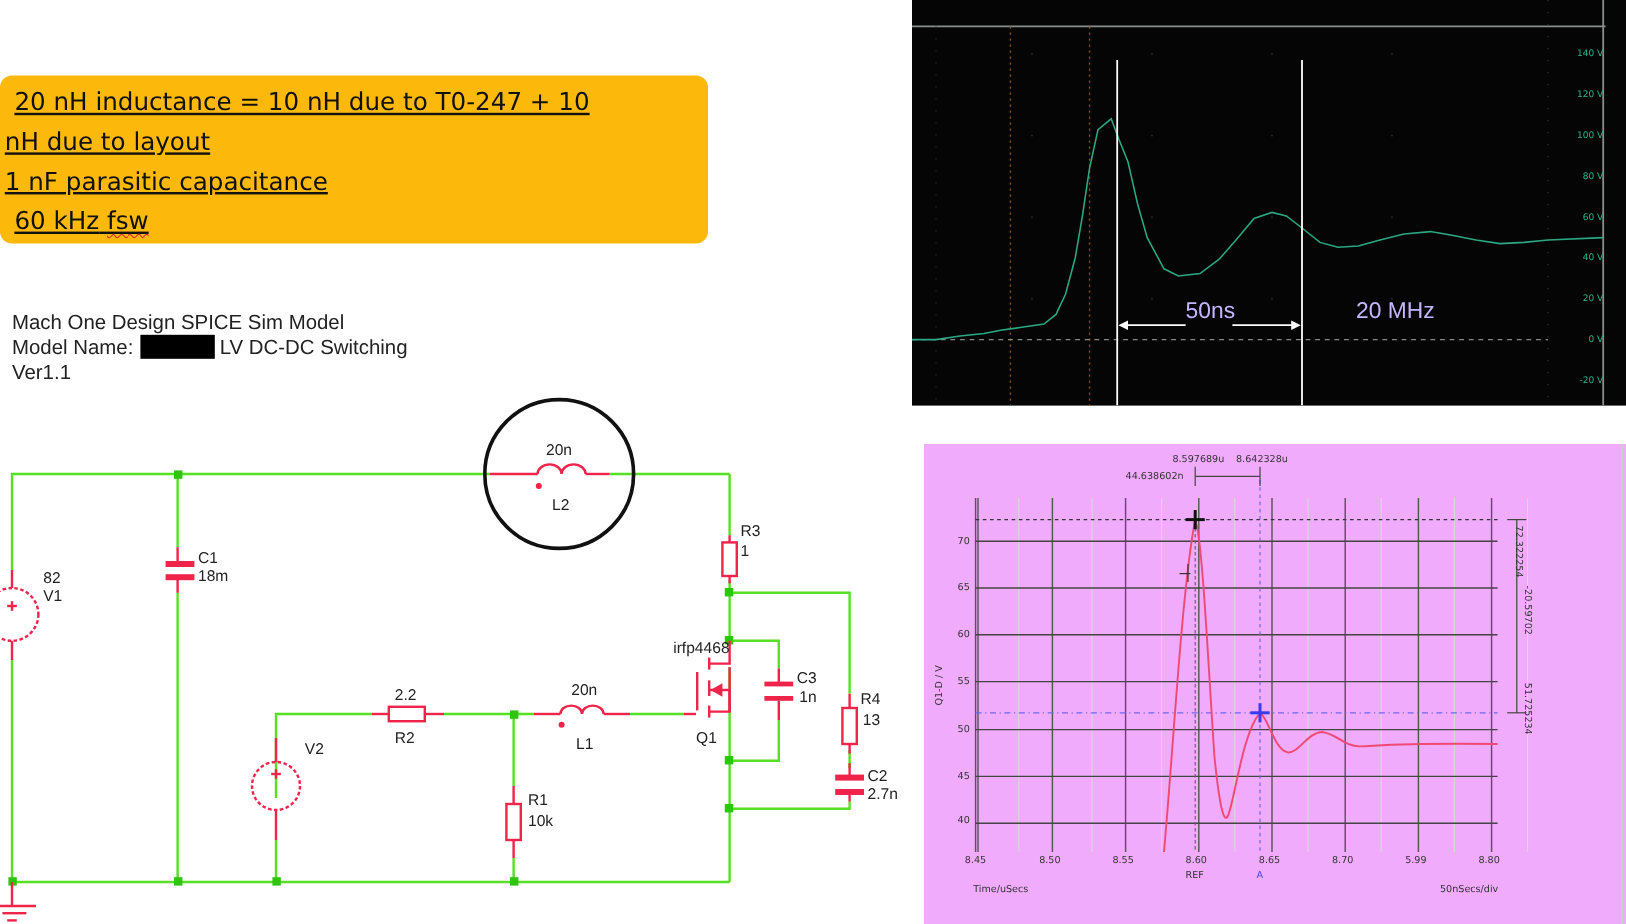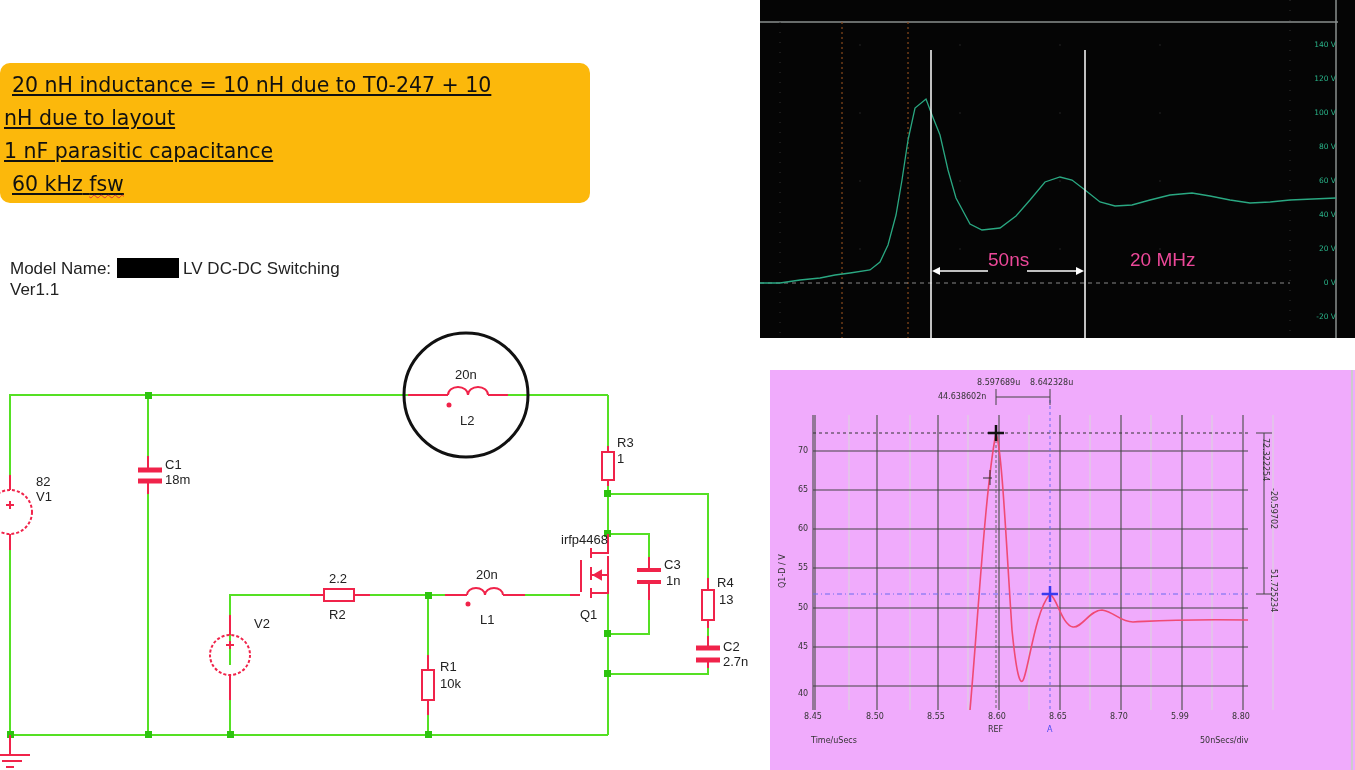--- a/index.html
+++ b/index.html
@@ -9,37 +9,38 @@
     background:#fcb80b; border-radius:10px; box-sizing:border-box;
     padding:6px 0 0 4px; font-family:"DejaVu Sans", sans-serif; font-size:20.5px; line-height:33px; color:#111;text-decoration:underline;
   }
   .note-line { display:block; white-space:nowrap; }
   .note-line.indent { padding-left:8px; }
   .squiggle { text-decoration: underline wavy #d33; text-decoration-thickness:1px; text-underline-offset:3px; }
   .model-title { position:absolute; left:10px; top:258px; font-size:17px; line-height:21px; color:#222; font-family:"Liberation Sans", sans-serif; }
   .redact { display:inline-block; width:62px; height:20px; background:#000; vertical-align:-4px; margin:0 4px 0 6px; }
   .scope { position:absolute; left:760px; top:0; width:684px; height:338px; background:#050505; }
   .scope-axis-label { position:absolute; font-family:"DejaVu Sans", sans-serif; font-size:7.5px; color:#2ab58a; text-align:right; width:44px; }
-  .scope-text { position:absolute; color:#ec4899; font-family:"Liberation Sans", sans-serif; font-size:19px; }
+  .scope-text { position:absolute; color:#c4b5fd; font-family:"Liberation Sans", sans-serif; font-size:19px; }
   .sim-chart { position:absolute; left:770px; top:370px; width:585px; height:400px; background:#f0abfc; }
   .sim-text { position:absolute; font-family:"DejaVu Sans", sans-serif; font-size:8px; color:#333; white-space:nowrap; }
   .schem-label { position:absolute; font-family:"Liberation Sans", sans-serif; font-size:13px; color:#222; white-space:nowrap; line-height:14px; }
   svg { position:absolute; left:0; top:0; }
 </style>
 </head>
 <body>
 
 <div class="note-box">
   <span class="note-line indent">20 nH inductance = 10 nH due to T0-247 + 10</span>
   <span class="note-line">nH due to layout</span>
   <span class="note-line">1 nF parasitic capacitance</span>
   <span class="note-line indent"><span>60 kHz</span> <span class="squiggle">fsw</span></span>
 </div>
 
 <div class="model-title">
+  <div>Mach One Design SPICE Sim Model</div>
   <div><span>Model Name:</span><span class="redact"></span><span>LV DC-DC Switching</span></div>
   <div>Ver1.1</div>
 </div>
 
 <svg width="760" height="770">
   <g stroke="#55e024" stroke-width="2" fill="none">
 
     <polyline points="10,475 10,395 408,395"></polyline>
     <line x1="508" y1="395" x2="608" y2="395"></line>
     <line x1="608" y1="395" x2="608" y2="446"></line>
@@ -324,21 +325,21 @@
   <div class="sim-text" style="left:168px;top:22px;">44.638602n</div>
   <div class="sim-text" style="left:500px;top:68px;transform:rotate(90deg);transform-origin:0 0;">72.322254</div>
   <div class="sim-text" style="left:508px;top:118px;transform:rotate(90deg);transform-origin:0 0;">-20.59702</div>
   <div class="sim-text" style="left:508px;top:199px;transform:rotate(90deg);transform-origin:0 0;">51.725234</div>
   <div class="sim-text" style="left:28px;top:76px;">70</div>
   <div class="sim-text" style="left:28px;top:115px;">65</div>
   <div class="sim-text" style="left:28px;top:154px;">60</div>
   <div class="sim-text" style="left:28px;top:193px;">55</div>
   <div class="sim-text" style="left:28px;top:233px;">50</div>
   <div class="sim-text" style="left:28px;top:272px;">45</div>
-  <div class="sim-text" style="left:28px;top:319px;">40</div>
+  <div class="sim-text" style="left:28px;top:309px;">40</div>
   <div class="sim-text" style="left:8px;top:218px;transform:rotate(-90deg);transform-origin:0 0;">Q1-D / V</div>
   <div class="sim-text" style="left:34px;top:342px;">8.45</div>
   <div class="sim-text" style="left:96px;top:342px;">8.50</div>
   <div class="sim-text" style="left:157px;top:342px;">8.55</div>
   <div class="sim-text" style="left:218px;top:342px;">8.60</div>
   <div class="sim-text" style="left:279px;top:342px;">8.65</div>
   <div class="sim-text" style="left:340px;top:342px;">8.70</div>
   <div class="sim-text" style="left:401px;top:342px;">5.99</div>
   <div class="sim-text" style="left:462px;top:342px;">8.80</div>
   <div class="sim-text" style="left:218px;top:355px;">REF</div>

